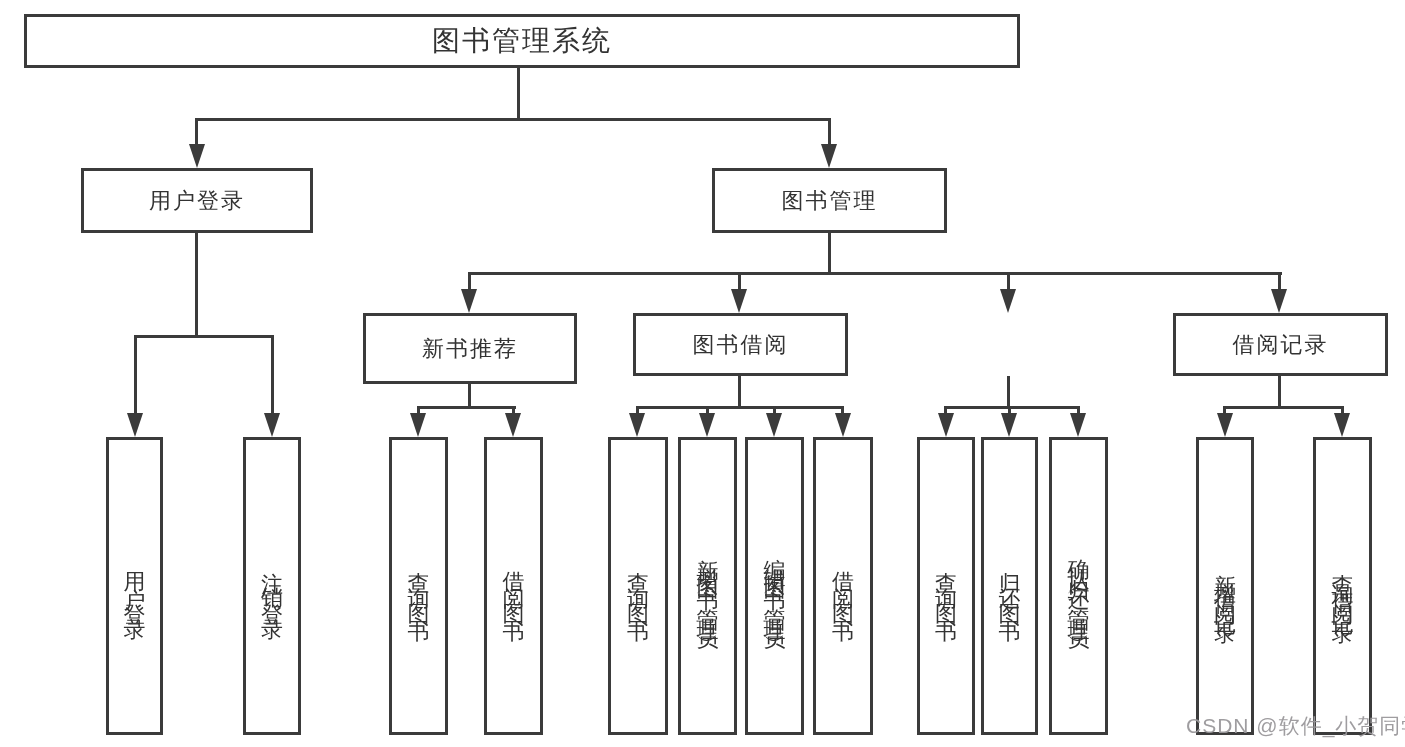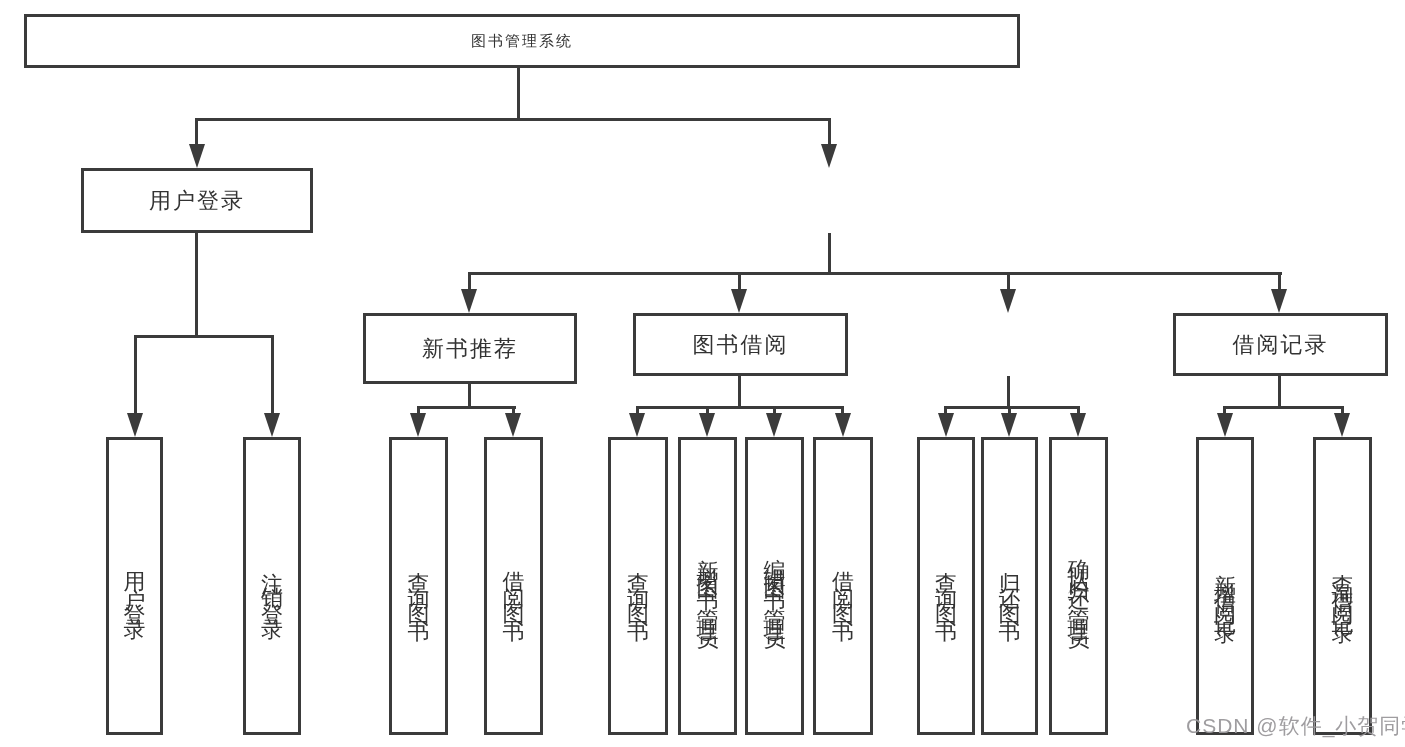--- a/index.html
+++ b/index.html
@@ -14,21 +14,21 @@
     position:absolute;
     background:#ffffff;
     border:3px solid #3b3b3b;
     box-sizing:border-box;
     display:flex;align-items:center;justify-content:center;
     z-index:2;
   }
   .hlabel{
     font-size:22px;color:#333333;letter-spacing:2px;white-space:nowrap;
   }
-  .root-label{font-size:15px;}
+  .root-label{font-size:28px;}
   .vlabel{
     writing-mode:vertical-rl;
     text-orientation:mixed;
     font-size:22px;color:#333333;
     line-height:1;
     white-space:nowrap;
   }
   .ls16{letter-spacing:16px;}
   .ls10{letter-spacing:10px;}
   .vl{position:absolute;width:3px;background:#3b3b3b;z-index:1;}
@@ -49,20 +49,23 @@
 <body>
 
 <div id="stage">
 
   <div class="box" style="left:24px;top:14px;width:996px;height:54px">
     <span class="hlabel root-label">图书管理系统</span>
   </div>
 
   <div class="box" style="left:81px;top:168px;width:232px;height:65px">
     <span class="hlabel">用户登录</span>
+  </div>
+  <div class="box" style="left:712px;top:168px;width:235px;height:65px">
+    <span class="hlabel">图书管理</span>
   </div>
 
   <div class="box" style="left:363px;top:313px;width:214px;height:71px">
     <span class="hlabel">新书推荐</span>
   </div>
   <div class="box" style="left:633px;top:313px;width:215px;height:63px">
     <span class="hlabel">图书借阅</span>
   </div>
   <div class="box" style="left:1173px;top:313px;width:215px;height:63px">
     <span class="hlabel">借阅记录</span>

